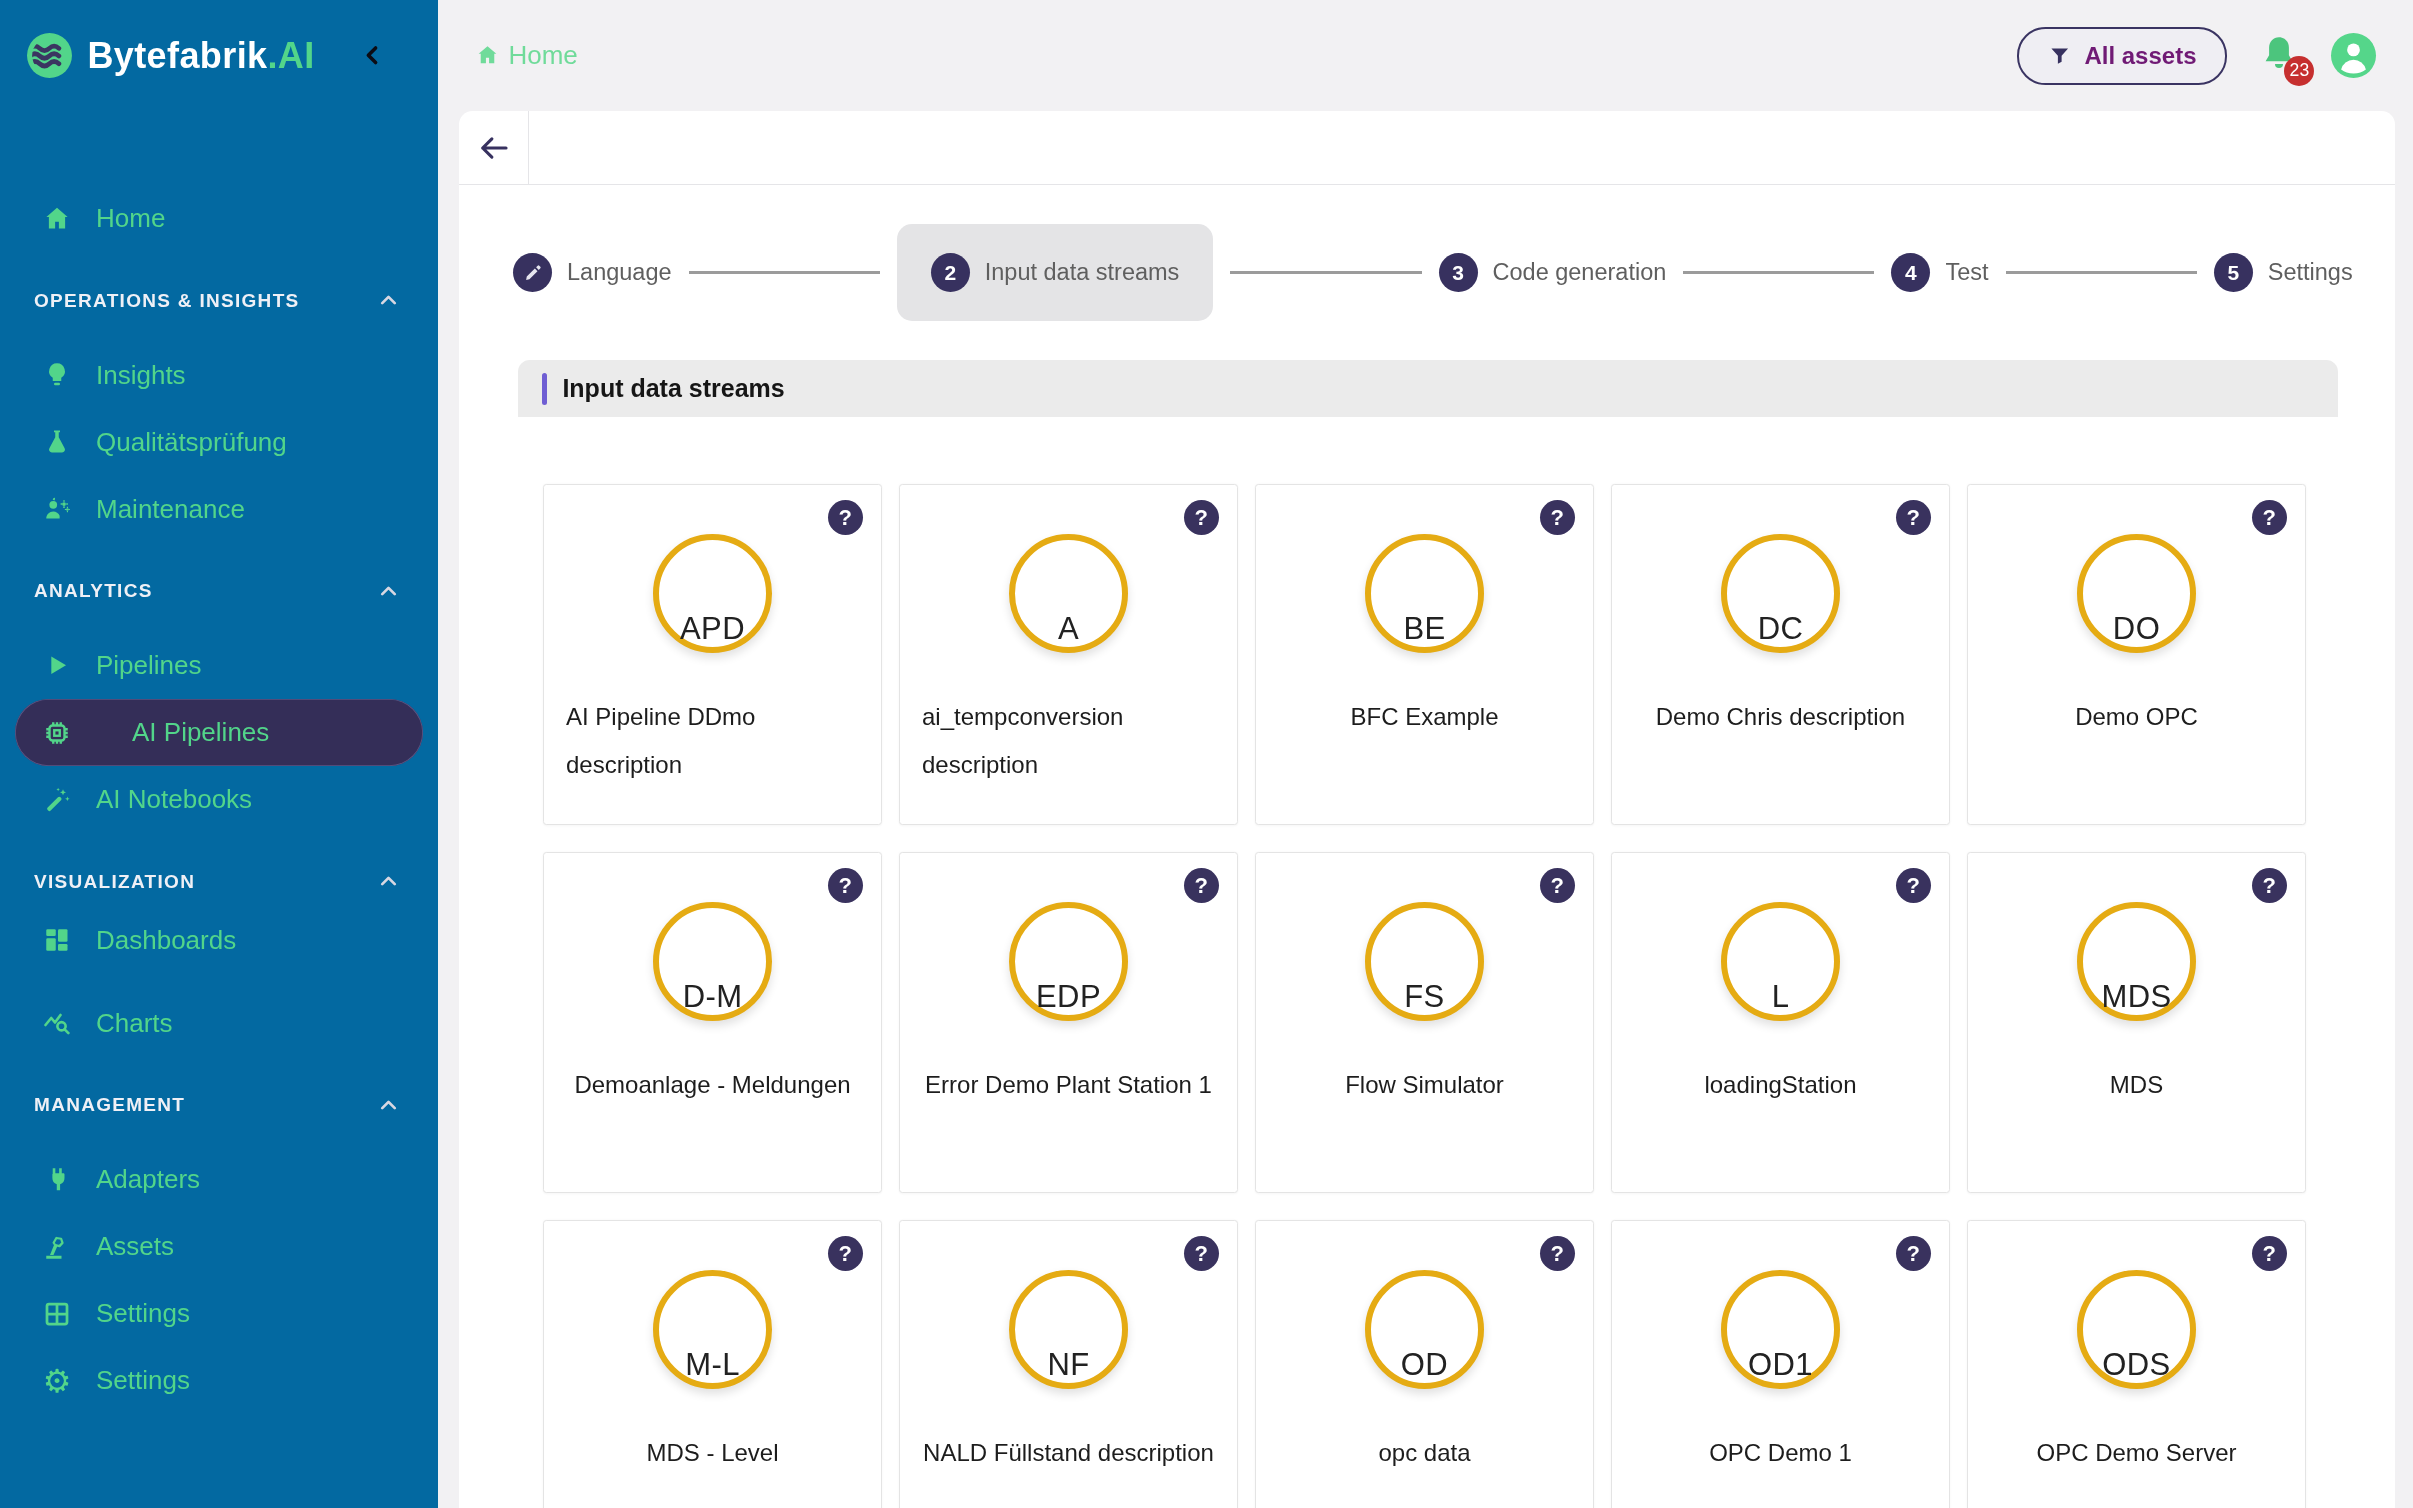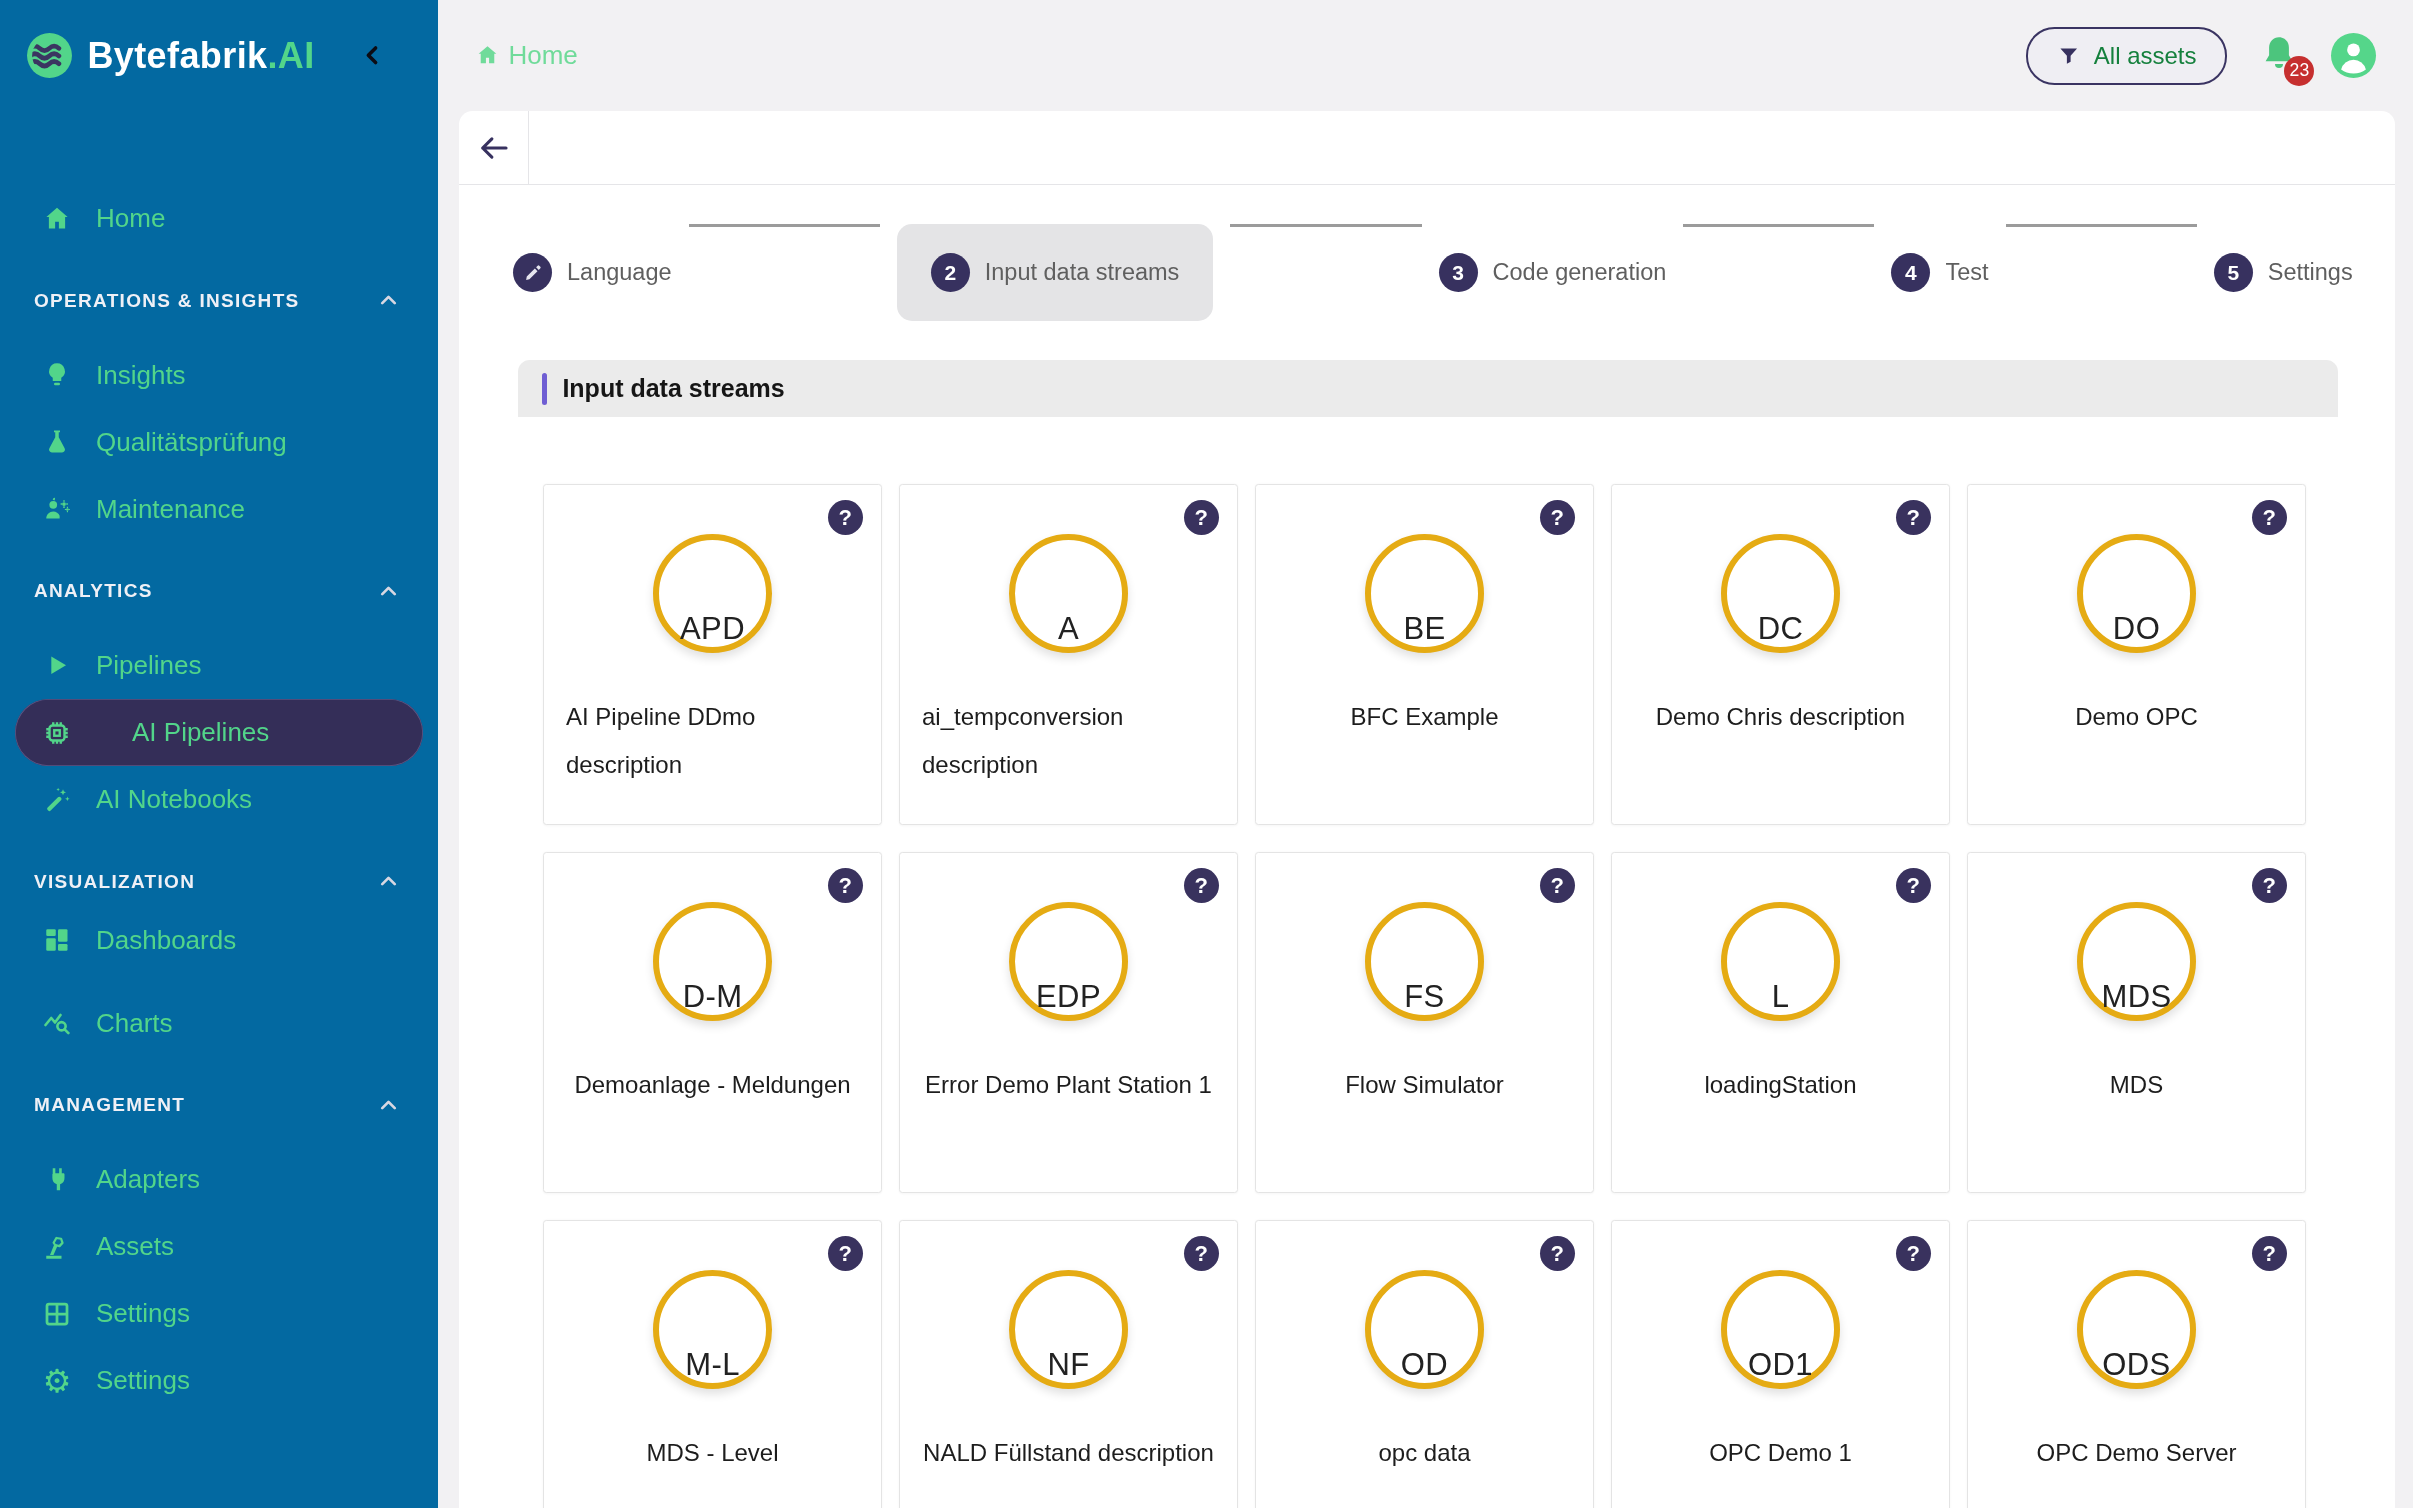--- a/index.html
+++ b/index.html
@@ -25,30 +25,30 @@
   .nav-section-chevron{margin-left:auto;display:flex;}
   .mt19{margin-top:16px;} .mt88{margin-top:74px;}
   .gear-glyph{font-size:32px;line-height:1;color:#52d58a;}
   
   .main{flex:1;display:flex;flex-direction:column;height:1508px;box-sizing:border-box;}
   .topstrip{height:111px;display:flex;align-items:center;padding:0 37px;box-sizing:border-box;}
   .breadcrumb{display:flex;align-items:center;gap:8.4px;cursor:pointer;}
   .breadcrumb .crumb-label{font-size:26px;color:#70db9a;font-weight:500;}
   .topstrip-right{margin-left:auto;display:flex;align-items:center;gap:30px;}
   .filter-btn{display:flex;align-items:center;gap:13.4px;height:54px;padding:0 28.5px;border:2.5px solid #3a3462;border-radius:28.5px;background:#efeef3;cursor:pointer;}
-  .filter-btn-label{font-size:24px;color:#15803d;font-weight:400;}
+  .filter-btn-label{font-size:24px;color:#701a75;font-weight:700;}
   .bell-wrap{position:relative;cursor:pointer;width:44px;height:47px;}
   .bell-badge{position:absolute;right:-13.4px;bottom:-6.7px;min-width:30px;height:30px;border-radius:15px;background:#c62f2f;color:#fff;font-size:17.6px;display:flex;align-items:center;justify-content:center;padding:0 3.4px;box-sizing:border-box;}
   .avatar{width:45px;height:45px;border-radius:50%;background:#55d68a;display:flex;align-items:center;justify-content:center;cursor:pointer;}
   
   .panel{flex:1;background:#ffffff;margin:0 18.4px 0 21px;border-radius:13.4px 13.4px 0 0;display:flex;flex-direction:column;overflow:hidden;}
   .panel-header{height:73px;min-height:73px;display:flex;align-items:stretch;border-bottom:1.7px solid #e5e5e8;}
   .back-cell{width:69px;display:flex;align-items:center;justify-content:center;border-right:1.7px solid #e5e5e8;cursor:pointer;}
   
-  .stepper{display:flex;padding:39px 42px 39px 54px;}
+  .stepper{display:flex;align-items:center;padding:39px 42px 39px 54px;}
   .step{display:flex;align-items:center;gap:15px;flex:none;}
   .step-circle{width:39px;height:39px;border-radius:50%;background:#37315f;color:#fff;display:flex;align-items:center;justify-content:center;font-size:21px;font-weight:bold;flex:none;}
   .step-label{font-size:23.5px;color:#5f5f5f;white-space:nowrap;}
   .step-pill{background:#e4e4e6;border-radius:15px;padding:29px 34px;display:flex;align-items:center;gap:15px;flex:none;}
   .connector{flex:1;height:2.5px;background:#9b9b9b;margin:0 17px;min-width:50px;}
   
   .section-bar{margin:0 57px 0 59px;height:57px;min-height:57px;background:#ebebeb;border-radius:11.7px 11.7px 0 0;display:flex;align-items:center;padding:0 23.5px;box-sizing:border-box;}
   .section-accent{width:5.9px;height:32px;background:#6f5ed3;border-radius:2.5px;margin-right:15px;}
   .section-title{font-size:25px;font-weight:bold;color:#161616;}
   

